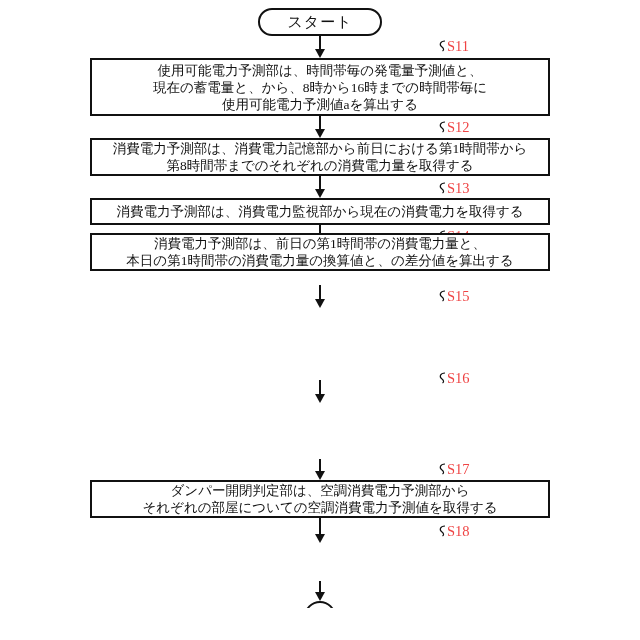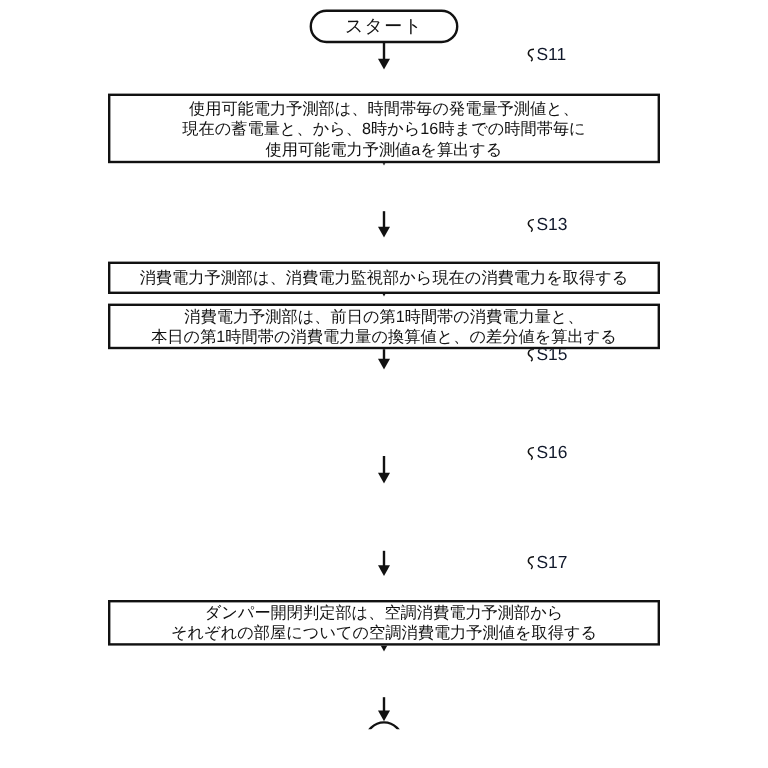--- a/index.html
+++ b/index.html
@@ -1,43 +1,43 @@
 <!DOCTYPE html>
 <html><head>
 <meta charset="utf-8">
 <style>
   html,body { margin:0; padding:0; background:#ffffff; }
   .canvas {
     position:relative; width:640px; height:608px; background:#ffffff;
-    font-family:Liberation Sans, sans-serif; color:#111;
+    font-family:Liberation Serif, serif; color:#111;
     overflow:hidden;
   }
   .terminal {
     position:absolute; left:258px; top:8px; width:124px; height:28px;
     border:2px solid #111; border-radius:15px; box-sizing:border-box;
     display:flex; align-items:center; justify-content:center;
     font-size:15px; letter-spacing:1px; background:#fff;
   }
   .pbox {
     position:absolute; left:90px; width:460px;
     border:2px solid #111; box-sizing:border-box; background:#fff;
     display:flex; align-items:center; justify-content:center;
     text-align:center; font-size:13.5px; line-height:17px;
-    white-space:pre-line; overflow:hidden;margin-top:20px;
+    white-space:pre-line; overflow:hidden;
   }
   .arrow { position:absolute; left:314px; width:12px; }
   .arrow-line { position:absolute; left:5px; top:0; bottom:4px; width:2px; background:#111; }
   .arrow-head {
     position:absolute; left:1px; bottom:0; width:0; height:0;
     border-left:5px solid transparent; border-right:5px solid transparent;
     border-top:9px solid #111;
   }
   .step-label {
     position:absolute; left:436px; display:flex; align-items:flex-start;
-    font-size:14.5px; color:#0f172a; background:#fff; padding:0 2px;
+    font-size:14.5px; color:#ef4444; background:#fff; padding:0 2px;
   }
   .step-label svg { margin-top:2px; margin-right:1px; }
   .connector {
     position:absolute; left:304px; top:601px; width:32px; height:32px;
     border:2px solid #111; border-radius:50%; box-sizing:border-box;
     display:flex; align-items:center; justify-content:center;
     font-size:14px; background:#fff;
   }
 </style>
 </head>
@@ -131,20 +131,22 @@
   <div class="step-label" style="top:523px">
       <svg width="8" height="12" viewBox="0 0 8 12">
         <path d="M7 1 C 2 1, 1 5, 4 7 C 6 8.5, 6 10, 4.5 11" fill="none" stroke="#111" stroke-width="1.2"></path>
       </svg>
       <span>S18</span>
     </div>
 
   <div class="pbox" style="top:58px;height:58px"><span>使用可能電力予測部は、時間帯毎の発電量予測値と、
 現在の蓄電量と、から、8時から16時までの時間帯毎に
 使用可能電力予測値aを算出する</span></div>
+  <div class="pbox" style="top:138px;height:38px"><span>消費電力予測部は、消費電力記憶部から前日における第1時間帯から
+第8時間帯までのそれぞれの消費電力量を取得する</span></div>
   <div class="pbox" style="top:198px;height:27px"><span>消費電力予測部は、消費電力監視部から現在の消費電力を取得する</span></div>
   <div class="pbox" style="top:233px;height:38px"><span>消費電力予測部は、前日の第1時間帯の消費電力量と、
 本日の第1時間帯の消費電力量の換算値と、の差分値を算出する</span></div>
   <div class="pbox" style="top:480px;height:38px"><span>ダンパー開閉判定部は、空調消費電力予測部から
 それぞれの部屋についての空調消費電力予測値を取得する</span></div>
 
   <div class="connector">
     <span>A</span>
   </div>
 

